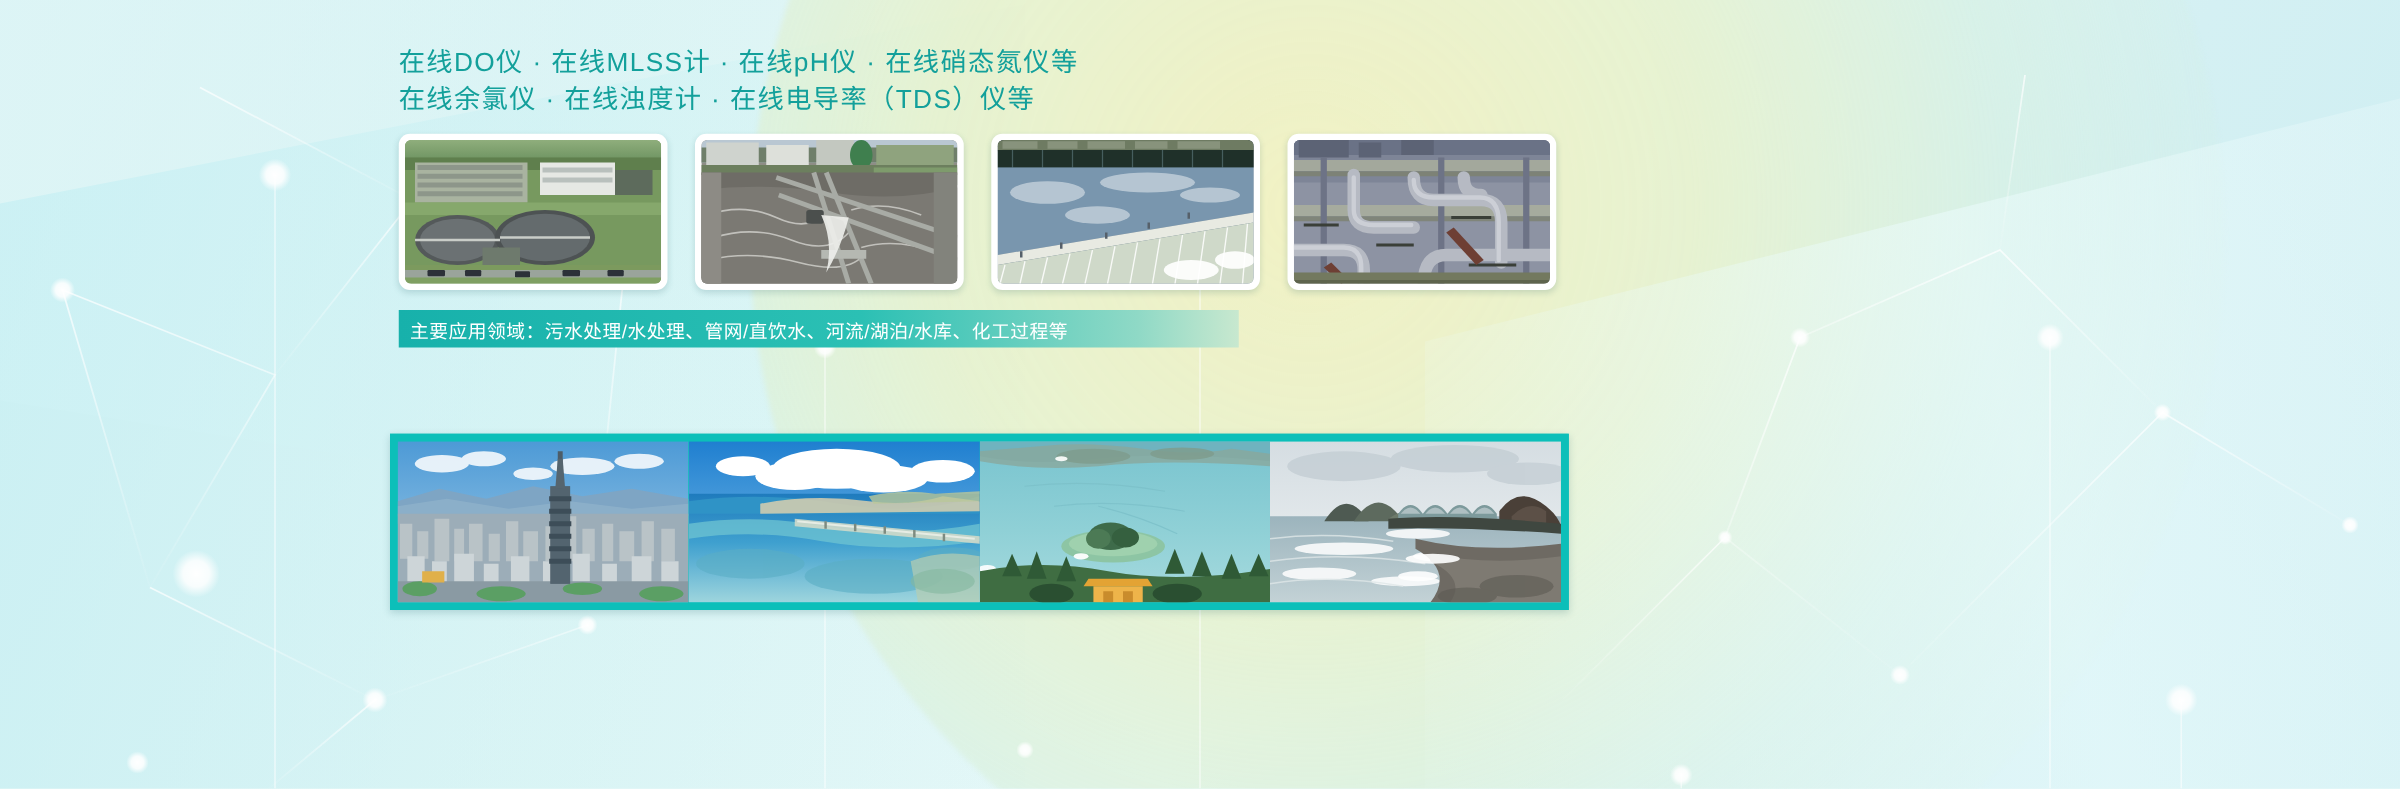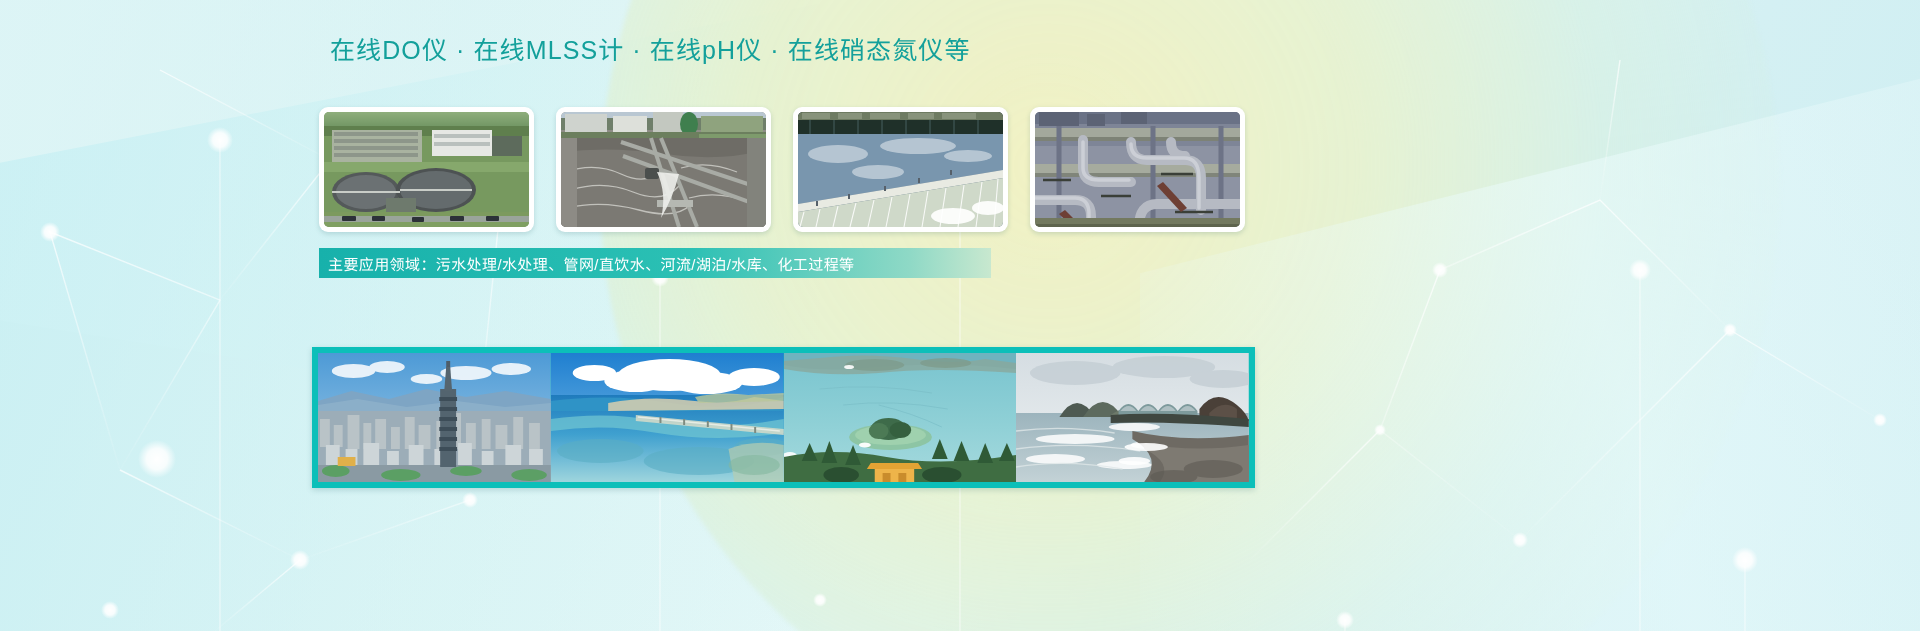--- a/index.html
+++ b/index.html
@@ -49,24 +49,24 @@
     right: -120px; bottom: -150px;
     width: 900px; height: 620px;
     background: linear-gradient(75deg, rgba(255,255,255,0) 0%, rgba(236,252,253,0.55) 55%, rgba(255,255,255,0.15) 100%);
     transform: skewY(-14deg);
   }
   .bg-net { position: absolute; inset: 0; }
 
   
   .headline {
     position: absolute;
-    left: 330px;
+    left: 319px;
     top: 36px;
     color: #13a09b;
-    font-size: 25px;
+    font-size: 21px;
     line-height: 29px;
     letter-spacing: 1.1px;
     white-space: nowrap;
   }
   .headline .line { display: block; }
 
   
   .thumb-row {
     position: absolute;
     left: 319px;
@@ -197,20 +197,21 @@
       <circle cx="1880" cy="420" r="7"></circle>
       <circle cx="1380" cy="430" r="6"></circle>
       <circle cx="1520" cy="540" r="8"></circle>
       <circle cx="110" cy="610" r="9"></circle>
       <circle cx="820" cy="600" r="7"></circle>
     </g>
   </svg>
 
   <div class="headline">
     <span class="line">在线DO仪 · 在线MLSS计 · 在线pH仪 · 在线硝态氮仪等</span>
+    <span class="line">在线余氯仪 · 在线浊度计 · 在线电导率（TDS）仪等</span>
   </div>
 
   <div class="thumb-row">
 
     <div class="thumb">
       <div class="pic">
         <svg viewBox="0 0 205 115" preserveAspectRatio="none">
           <defs>
             <linearGradient id="wp-sky" x1="0" y1="0" x2="0" y2="1">
               <stop offset="0%" stop-color="#8fae7c"></stop>

